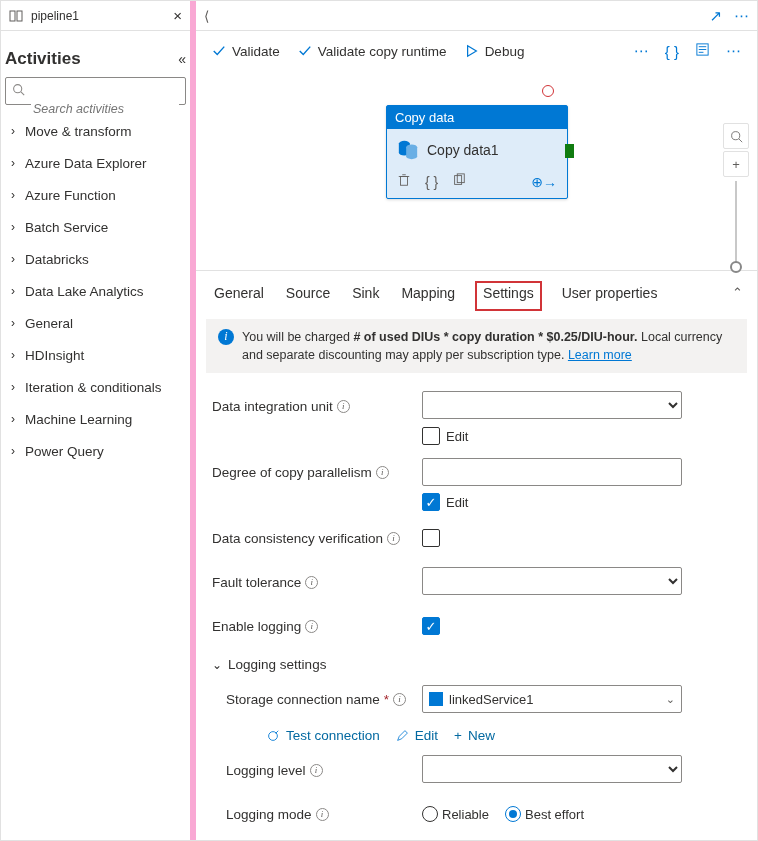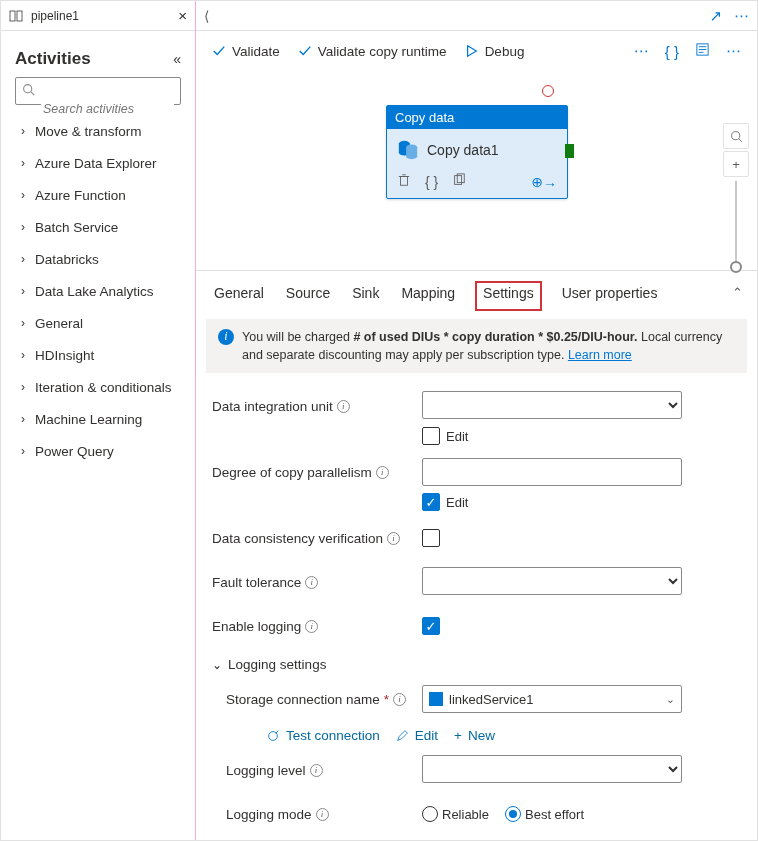--- a/index.html
+++ b/index.html
@@ -1,24 +1,24 @@
 <!DOCTYPE html>
 <html><head>
 <meta charset="utf-8">
 <style>
   * { box-sizing: border-box; }
   body { margin:0; font-family: "Segoe UI", Arial, sans-serif; font-size:13px; color:#323130; background:#fff; width:758px; height:841px; }
   .root { display:flex; height:841px; border:1px solid #e1e1e1; }
   
-  .sidebar { width:195px; border-right:1px solid #f9a8d4; display:flex; flex-direction:column; }
+  .sidebar { width:195px; border-right:6px solid #f9a8d4; display:flex; flex-direction:column; }
   .sb-tabbar { display:flex; align-items:center; height:30px; padding:0 8px; border-bottom:1px solid #e1e1e1; }
   .sb-tabicon { width:16px; display:inline-flex; margin-right:6px;}
   .sb-tabtitle { font-size:12px; color:#323130; }
   .sb-tabclose { margin-left:auto; font-size:15px; color:#323130; cursor:pointer;}
-  .sb-body { padding:8px 14px; }
+  .sb-body { padding:8px 4px; }
   .sb-head { display:flex; align-items:center; margin:10px 0 8px 0;}
   .sb-head h3 { font-size:17px; font-weight:600; margin:0; }
   .sb-collapse { margin-left:auto; font-size:14px; color:#323130; cursor:pointer;}
   .sb-search { display:flex; align-items:center; border:1px solid #8a8886; border-radius:2px; height:28px; padding:0 6px; margin-bottom:10px;}
   .sb-search input { border:none; outline:none; font-size:12.5px; width:100%; color:#605e5c; font-style:italic;margin-top:35px;}
   .sb-search .sicon { color:#8a8886; margin-right:6px; font-size:13px; }
   .sb-group { display:flex; align-items:center; height:32px; cursor:pointer; font-size:13.5px;}
   .sb-group .chev { width:16px; font-size:12px; color:#323130; text-align:center; margin-right:4px;}
   
   .main { flex:1; display:flex; flex-direction:column; position:relative; min-width:0;}

